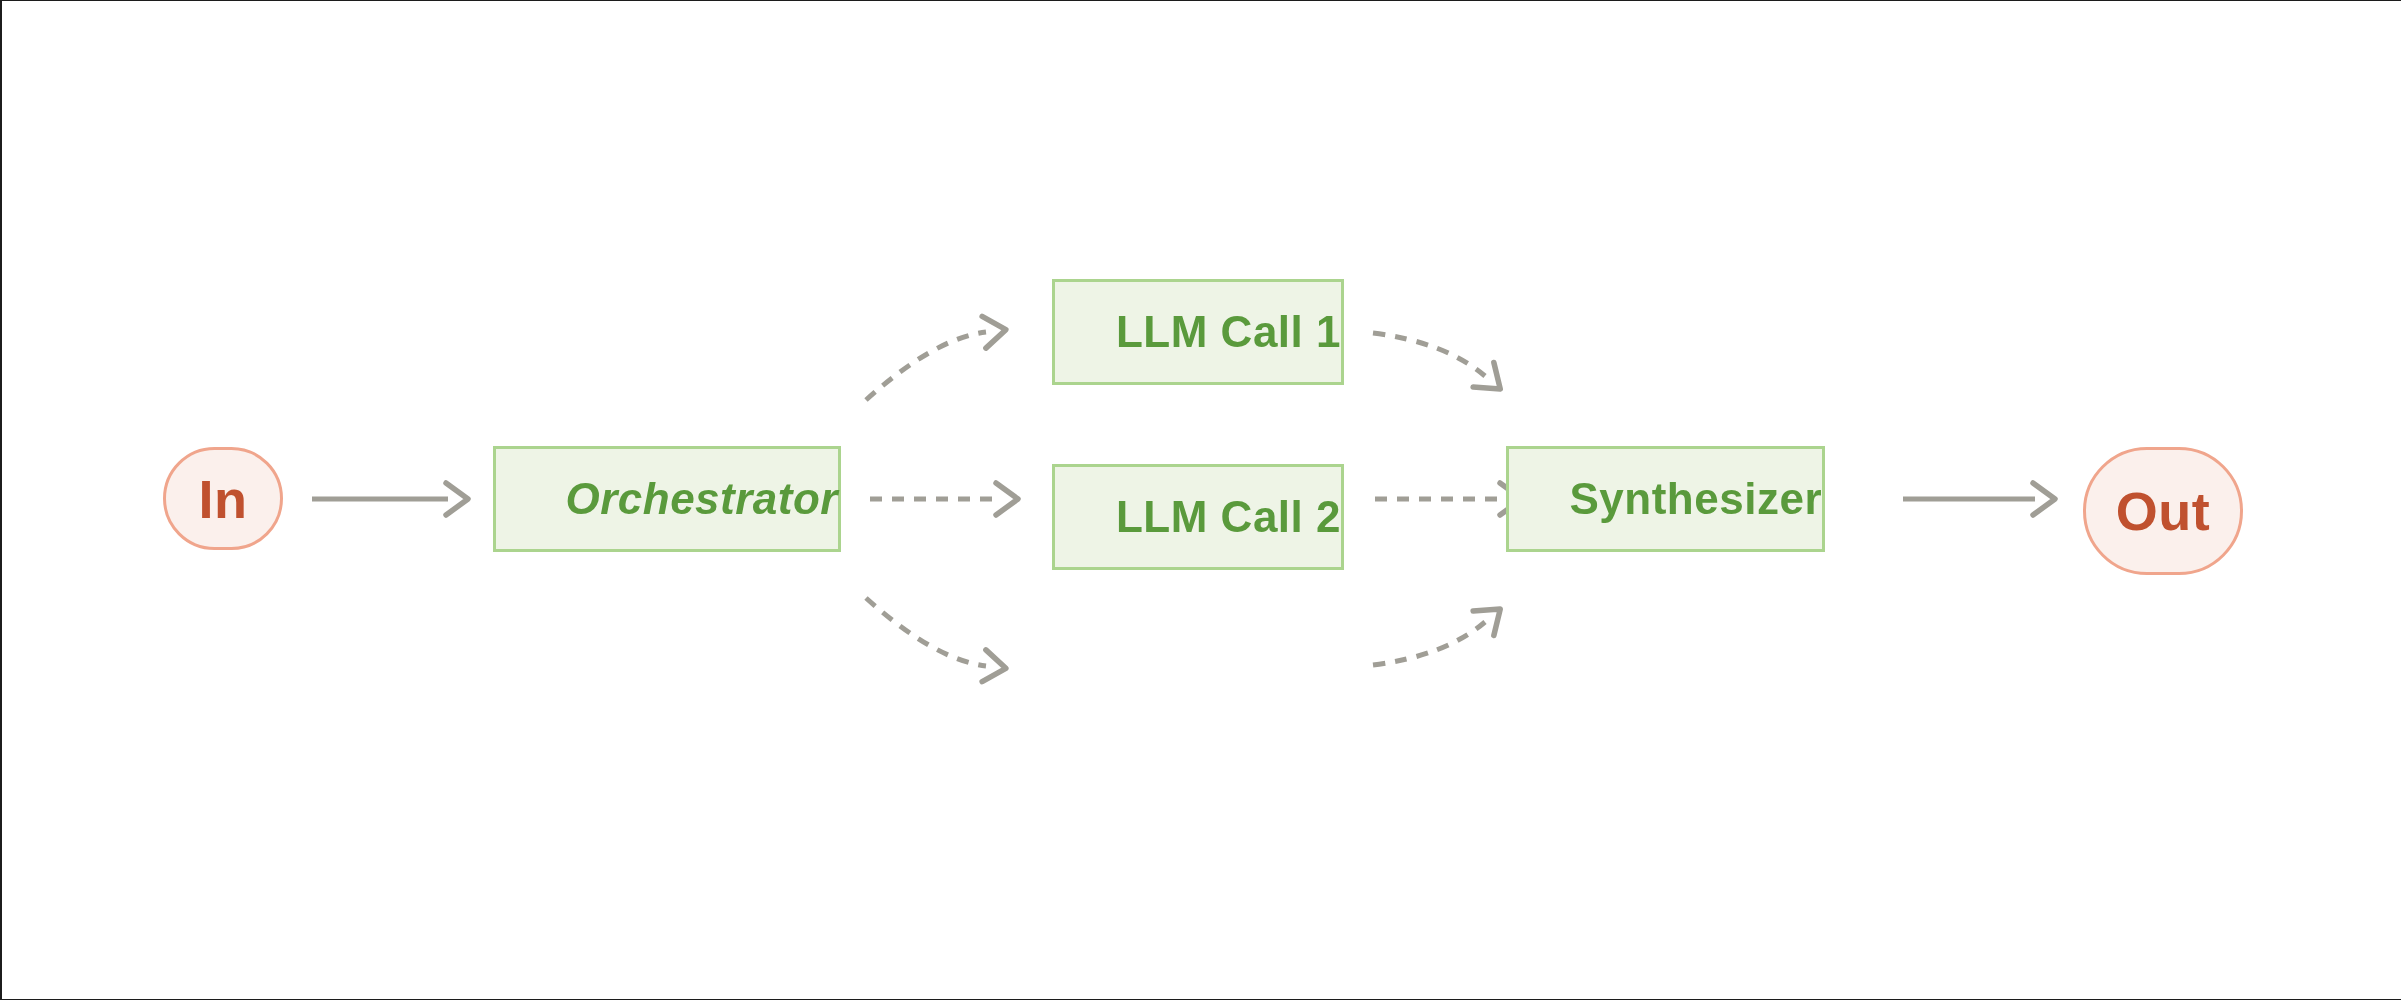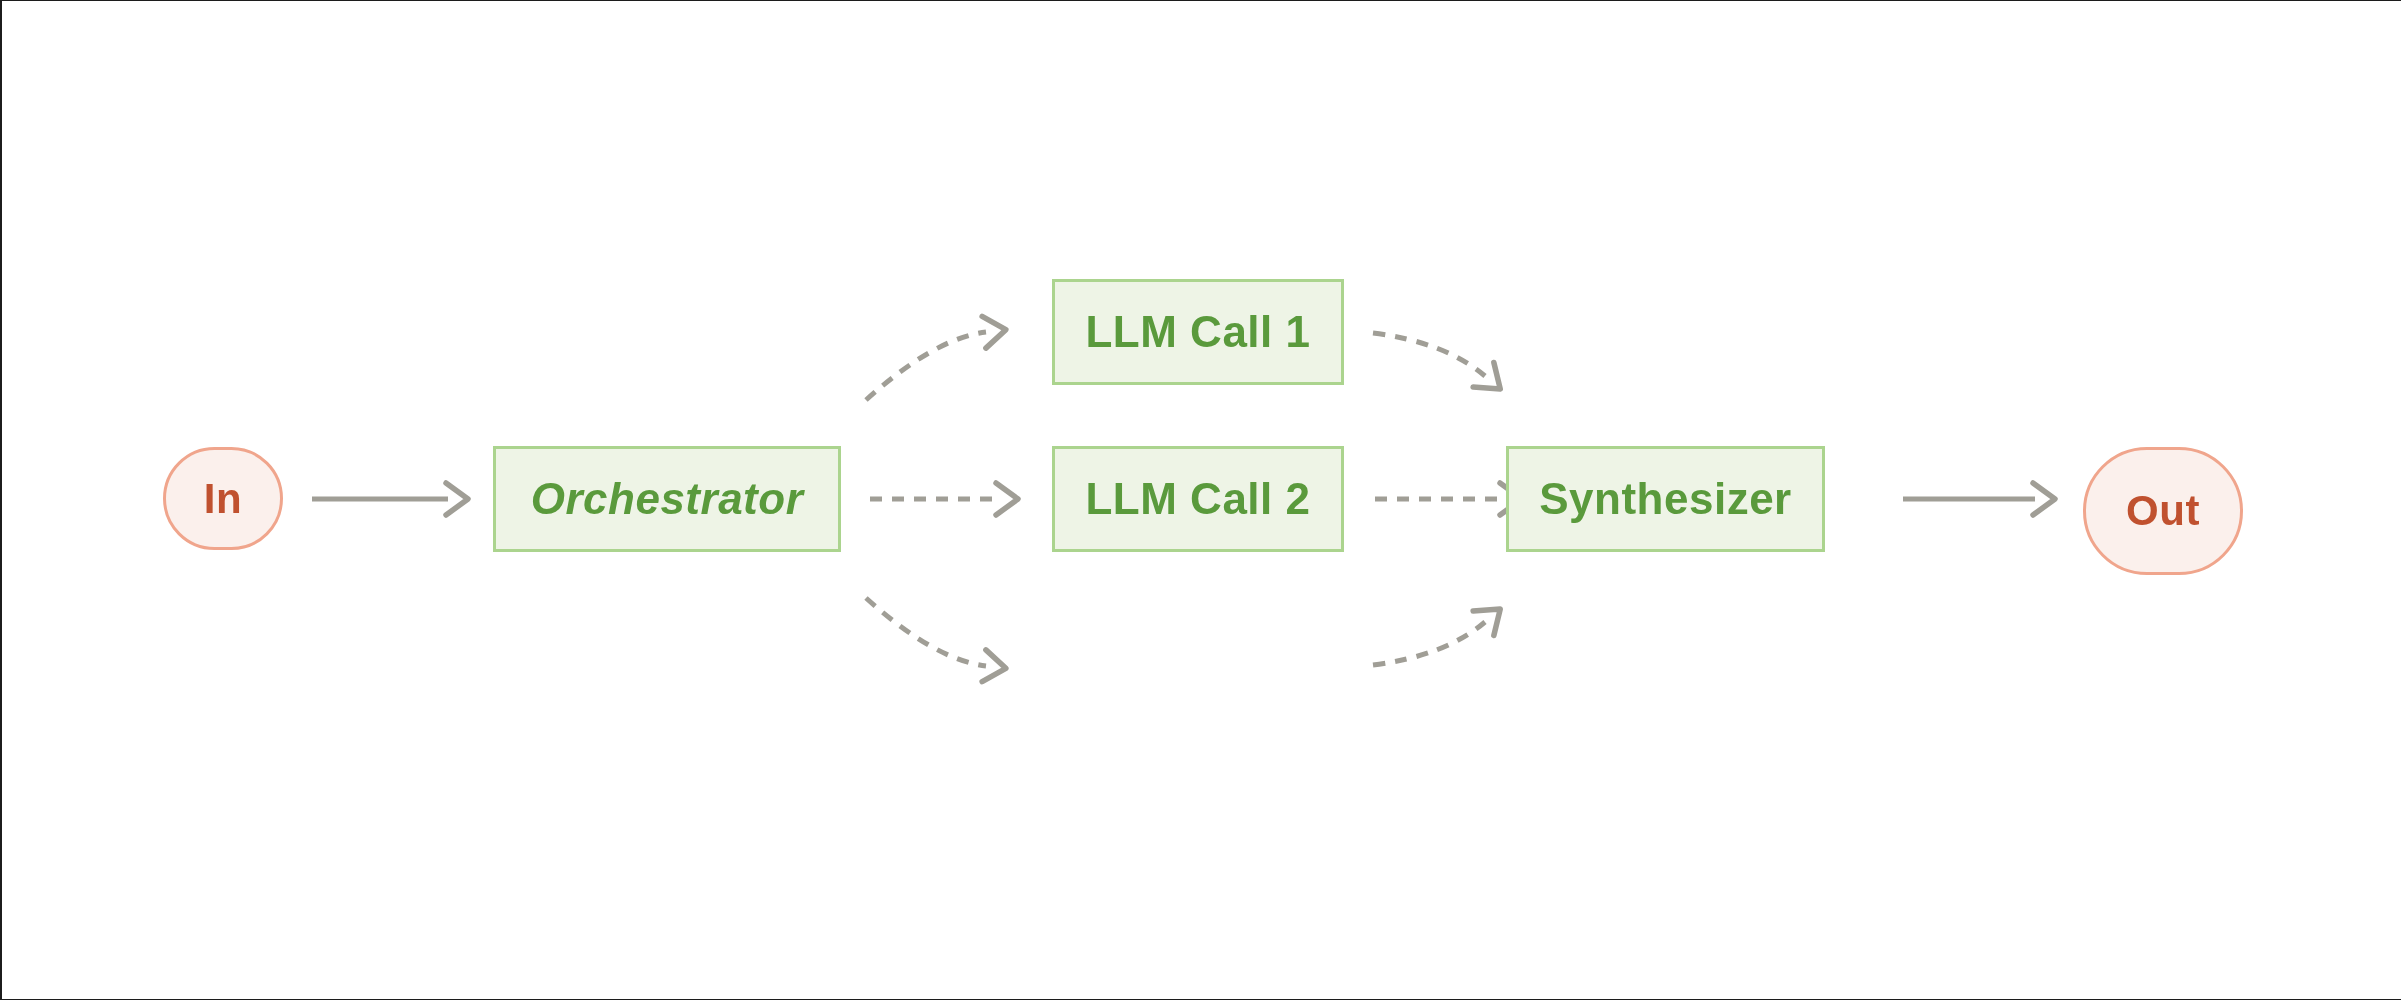--- a/index.html
+++ b/index.html
@@ -22,28 +22,28 @@
   .edge-bottom{position:absolute;left:0;bottom:0;width:2401px;height:1px;background:var(--edge-line);}
 
   svg.arrows{position:absolute;left:0;top:0;width:2401px;height:1000px;}
   .arrow{fill:none;stroke:var(--arrow-gray);stroke-width:5px;}
   .arrow.dashed{stroke-dasharray:12 10;}
   .chev{fill:none;stroke:var(--arrow-gray);stroke-width:5.5px;stroke-linecap:round;stroke-linejoin:round;}
 
   .node{position:absolute;display:flex;align-items:center;justify-content:center;
         font-weight:700;letter-spacing:0.5px;}
   .box{background:var(--green-fill);border:3px solid var(--green-border);
-       color:var(--green-text);font-size:44px;}
+       color:var(--green-text);font-size:44px;justify-content:flex-end;}
   .pill{background:var(--red-fill);border:3px solid var(--red-border);
-        color:var(--red-text);font-size:42px;border-radius:999px;}
+        color:var(--red-text);font-size:54px;border-radius:999px;}
 
   .n-in{left:163px;top:447px;width:120px;height:103px;}
   .n-orchestrator{left:493px;top:446px;width:348px;height:106px;font-style:italic;}
   .n-call1{left:1052px;top:279px;width:292px;height:106px;}
-  .n-call2{left:1052px;top:446px;width:292px;height:106px;}
+  .n-call2{left:1052px;top:464px;width:292px;height:106px;}
   .n-call3{left:1052px;top:613px;width:292px;height:106px;}
   .n-synthesizer{left:1506px;top:446px;width:319px;height:106px;}
   .n-out{left:2083px;top:447px;width:160px;height:128px;justify-content:center;}
 </style>
 </head>
 <body>
 
 <div class="canvas">
 
   <div class="edge-top"></div>

